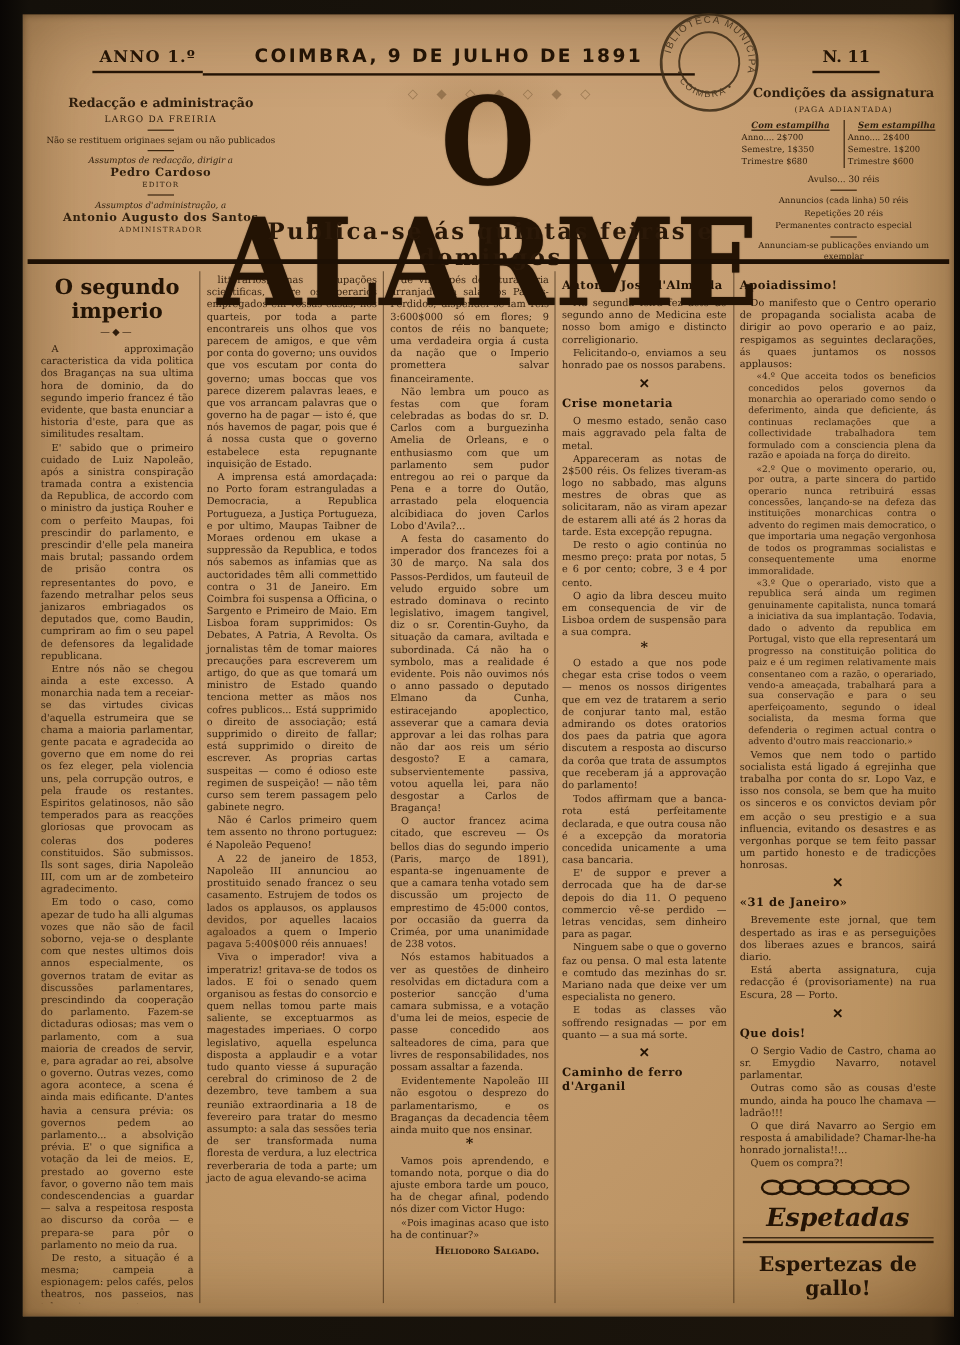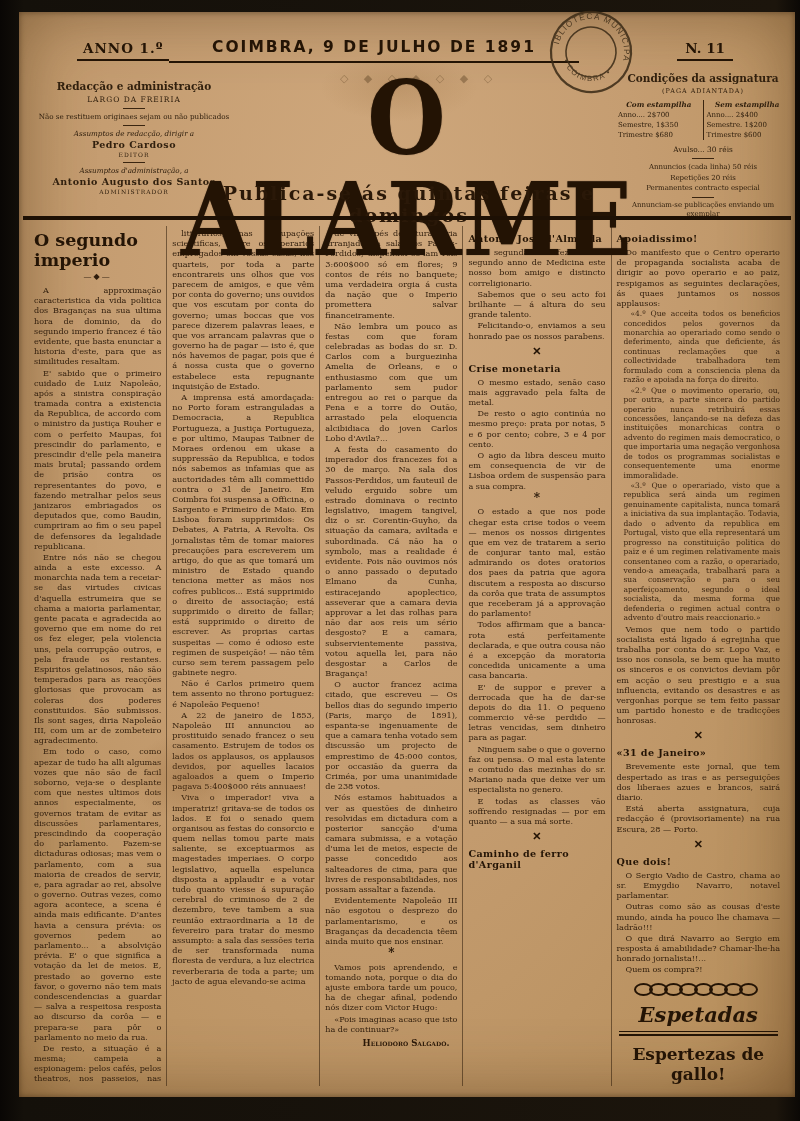--- a/index.html
+++ b/index.html
@@ -42,34 +42,34 @@
   }
   .subtitle{position:absolute;left:170px;width:440px;top:170px;text-align:center;
     font-size:19px;font-weight:bold;letter-spacing:2px;color:#2a1808;}
   .stamp{position:absolute;left:526px;top:-6px;width:92px;height:92px;transform:rotate(14deg);opacity:.85;}
   .rightinfo{position:absolute;right:4px;top:60px;width:176px;text-align:center;color:#31200e;margin-left:32px;}
   .rightinfo .t{font-weight:bold;font-size:10.5px;}
   .rightinfo .st{font-size:6.4px;letter-spacing:1px;margin-top:3px;}
   .subtable{display:flex;margin-top:5px;font-size:7px;text-align:left;}
   .subtable .half{flex:1;padding:0 3px;}
   .subtable .half + .half{border-left:1px solid #3a2510;}
-  .subtable .hh{font-style:italic;font-weight:bold;text-align:center;margin-bottom:2px;font-size:7.2px;}
+  .subtable .hh{font-style:italic;font-weight:bold;text-align:center;margin-bottom:2px;font-size:7.2px;text-decoration:underline;}
   .subtable .r{white-space:nowrap;line-height:1.4;}
   .avulso{font-size:7.4px;margin-top:5px;}
   .ads{font-size:7px;line-height:1.45;}
   .note{font-size:7px;line-height:1.35;}
   .thickrule{position:absolute;left:4px;right:4px;bottom:0;height:4px;background:#1d1004;}
 
   
   .bodycols{display:flex;height:866px;overflow:hidden;padding:6px 10px 0;box-sizing:border-box;}
   .col{overflow:hidden;padding:2px 5px 0;box-sizing:border-box;}
   .col + .col{border-left:1px solid rgba(46,28,10,.55);}
   .c1{flex:130 1 0;}.c2{flex:145 1 0;}.c3{flex:135 1 0;}.c4{flex:140 1 0;}.c5{flex:167 1 0;}
 
-  .b-h1{text-align:left;font-size:17.5px;font-weight:bold;color:#241405;margin:2px 0 1px;}
+  .b-h1{text-align:center;font-size:17.5px;font-weight:bold;color:#241405;margin:2px 0 1px;}
   .b-orn{text-align:center;font-size:8px;color:#2e1c0c;margin:2px 0 4px;letter-spacing:2px;}
   .b-h2{font-weight:bold;font-size:9.6px;color:#241405;margin:5px 0 3px;letter-spacing:.4px;}
   .b-p{font-size:8.1px;line-height:1.26;text-align:justify;text-indent:9px;margin:0 0 1px;color:#34210f;}
   .b-pq{font-size:7.5px;padding-left:7px;text-indent:7px;color:#3a2512;}
   .b-x{text-align:center;font-weight:bold;font-size:11px;margin:4px 0;color:#241405;}
   .b-star{text-align:center;font-weight:bold;font-size:12px;line-height:.8;margin:3px 0;color:#241405;}
   .b-sig{text-align:right;font-variant:small-caps;font-weight:bold;font-size:8.6px;margin:4px 8px 2px 0;color:#2a1808;}
   .b-chain{text-align:center;margin:8px 0 2px;line-height:0;}
   .b-chain span{display:inline-block;width:15px;height:9px;border:2.5px solid #241405;border-radius:50%;margin-left:-4px;}
   .b-fancy{text-align:center;font-style:italic;font-weight:bold;font-size:21px;margin:6px 0 4px;color:#241405;}
@@ -177,25 +177,25 @@
         <div class="b-p">Nós estamos habituados a ver as questões de dinheiro resolvidas em dictadura com a posterior sancção d'uma camara submissa, e a votação d'uma lei de meios, especie de passe concedido aos salteadores de cima, para que livres de responsabilidades, nos possam assaltar a fazenda.</div>
         <div class="b-p">Evidentemente Napoleão III não esgotou o desprezo do parlamentarismo, e os Braganças da decadencia têem ainda muito que nos ensinar.</div>
         <div class="b-star">*</div>
         <div class="b-p">Vamos pois aprendendo, e tomando nota, porque o dia do ajuste embora tarde um pouco, ha de chegar afinal, podendo nós dizer com Victor Hugo:</div>
         <div class="b-p">«Pois imaginas acaso que isto ha de continuar?»</div>
         <div class="b-sig">Heliodoro Salgado.</div>
       </div>
     <div class="col c4">
         <div class="b-h2">Antonio José d'Almeida</div>
         <div class="b-p">Na segunda feira fez acto do segundo anno de Medicina este nosso bom amigo e distincto correligionario.</div>
-        <div class="b-p">Sabemos que o seu acto foi brilhante — á altura do seu grande talento.</div>
         <div class="b-p">Felicitando-o, enviamos a seu honrado pae os nossos parabens.</div>
         <div class="b-x">✕</div>
         <div class="b-h2">Crise monetaria</div>
         <div class="b-p">O mesmo estado, senão caso mais aggravado pela falta de metal.</div>
+        <div class="b-p">Appareceram as notas de 2$500 réis. Os felizes tiveram-as logo no sabbado, mas alguns mestres de obras que as solicitaram, não as viram apezar de estarem alli até ás 2 horas da tarde. Esta excepção repugna.</div>
         <div class="b-p">De resto o agio continúa no mesmo preço: prata por notas, 5 e 6 por cento; cobre, 3 e 4 por cento.</div>
         <div class="b-p">O agio da libra desceu muito em consequencia de vir de Lisboa ordem de suspensão para a sua compra.</div>
         <div class="b-star">*</div>
         <div class="b-p">O estado a que nos pode chegar esta crise todos o veem — menos os nossos dirigentes que em vez de tratarem a serio de conjurar tanto mal, estão admirando os dotes oratorios dos paes da patria que agora discutem a resposta ao discurso da corôa que trata de assumptos que receberam já a approvação do parlamento!</div>
         <div class="b-p">Todos affirmam que a banca-rota está perfeitamente declarada, e que outra cousa não é a excepção da moratoria concedida unicamente a uma casa bancaria.</div>
         <div class="b-p">E' de suppor e prever a derrocada que ha de dar-se depois do dia 11. O pequeno commercio vê-se perdido — letras vencidas, sem dinheiro para as pagar.</div>
         <div class="b-p">Ninguem sabe o que o governo faz ou pensa. O mal esta latente e comtudo das mezinhas do sr. Mariano nada que deixe ver um especialista no genero.</div>
         <div class="b-p">E todas as classes vão soffrendo resignadas — por em quanto — a sua má sorte.</div>
         <div class="b-x">✕</div>
         <div class="b-h2">Caminho de ferro d'Arganil</div>

